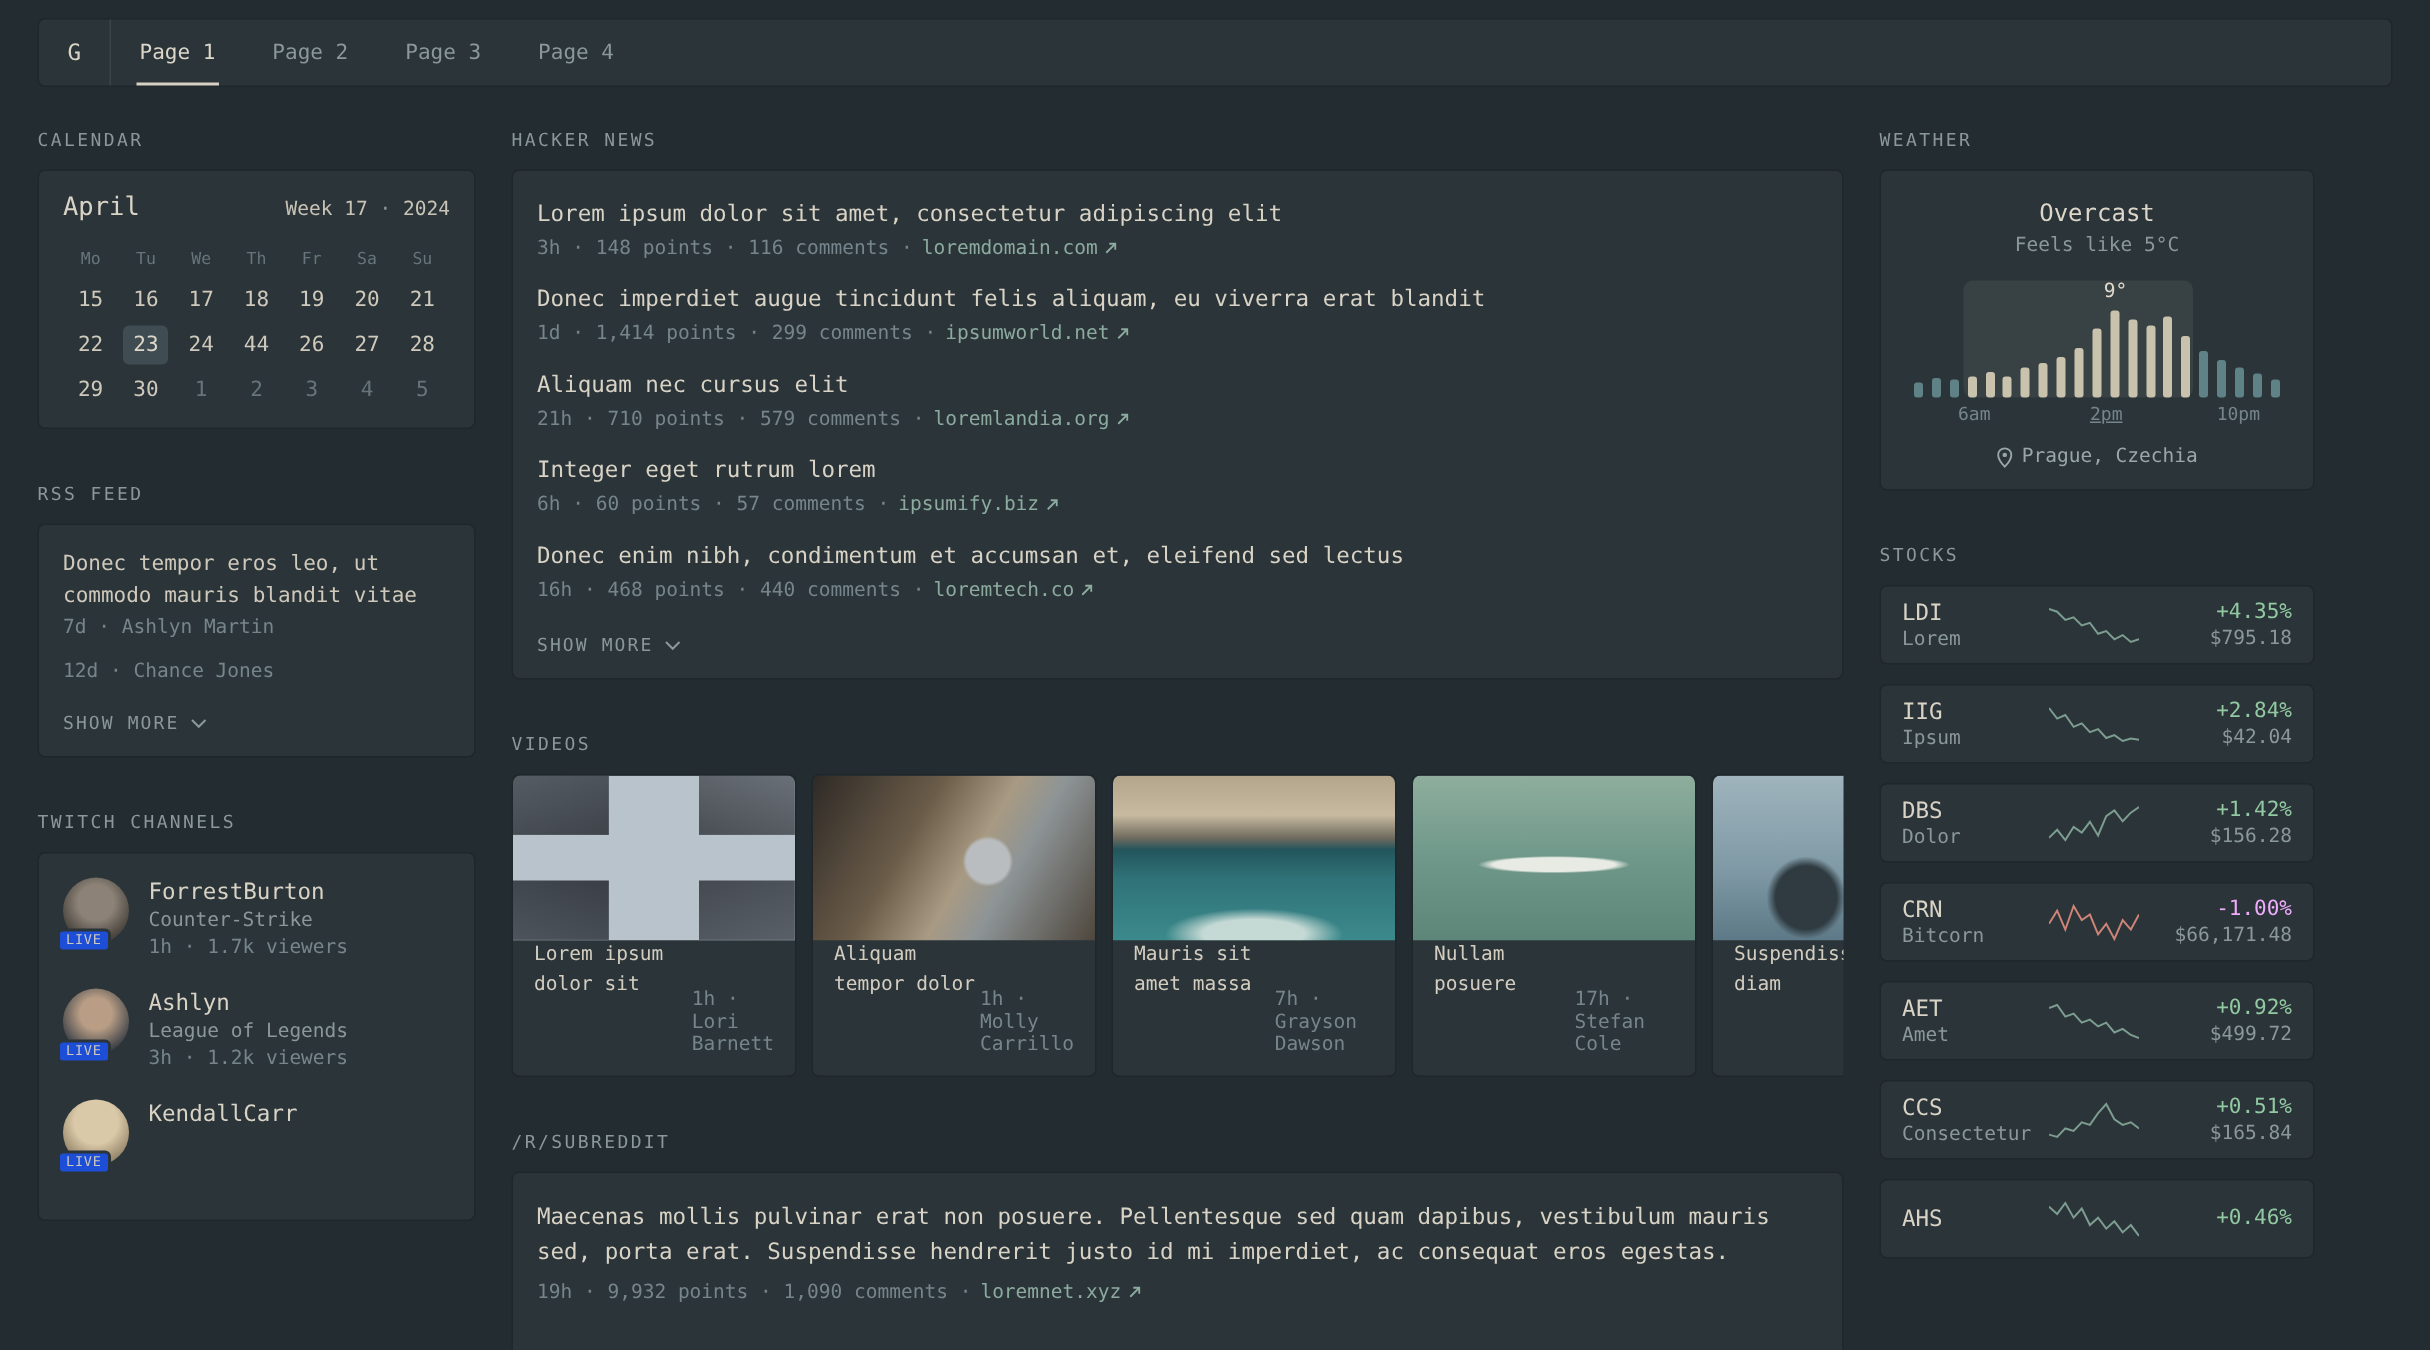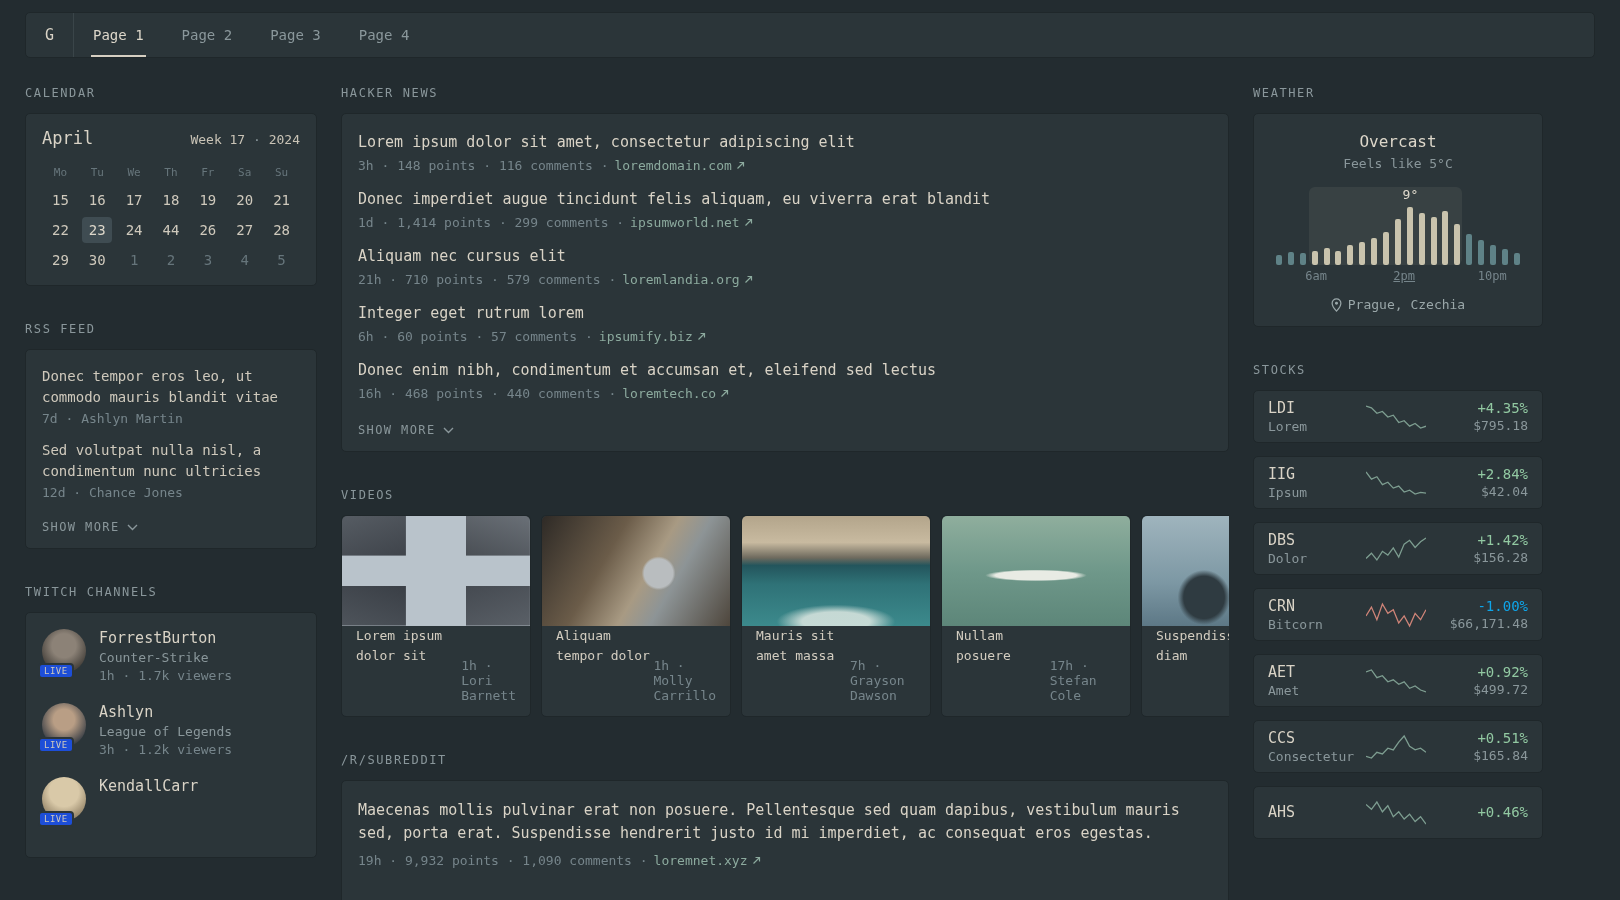--- a/index.html
+++ b/index.html
@@ -102,21 +102,21 @@
   
   .stocks-list{display:flex;flex-direction:column;gap:13px}
   .stock-row{display:flex;align-items:center;padding:8px 14px;gap:10px;cursor:pointer;min-height:53px}
   .stock-id{width:88px;flex:none}
   .stock-ticker{font-size:15px;color:#d9d3c6}
   .stock-name{font-size:13px;color:#8a979b;margin-top:2px}
   .stock-spark{flex:1;min-width:0;height:30px;color:#7d9d90}
   .stock-spark.neg{color:#cf8478}
   .stock-vals{flex:none;width:92px;text-align:right}
   .stock-change{font-size:14px;color:#92c9a2}
-  .stock-change.neg{color:#0ea5e9}
+  .stock-change.neg{color:#f0abfc}
   .stock-price{font-size:13px;color:#8a979b;margin-top:2px}
 </style>
 </head>
 <body>
 
 <div class="page">
 
   <nav class="topbar">
     <div class="logo">G</div>
     <div class="tabs">
@@ -183,21 +183,20 @@
       <div class="widget">
         <h2 class="w-head">RSS FEED</h2>
         <div class="card rss-card">
           <div>
 
           <div class="rss-item">
                 <a class="rss-title">Donec tempor eros leo, ut commodo mauris blandit vitae</a>
                 <div class="rss-meta">7d · Ashlyn Martin</div>
               </div>
               <div class="rss-item">
-                <a class="rss-title">Sed volutpat nulla nisl, a condimentum nunc ultricies</a>
                 <div class="rss-meta">12d · Chance Jones</div>
               </div>
             </div>
           <button class="show-more">
             <span>SHOW MORE</span>
             <span class="chev">
                 <svg width="11" height="7" viewBox="0 0 11 7" fill="none">
                   <path d="M1 1 L5.5 5.5 L10 1" stroke-width="1.4"></path>
                 </svg>
               </span>

